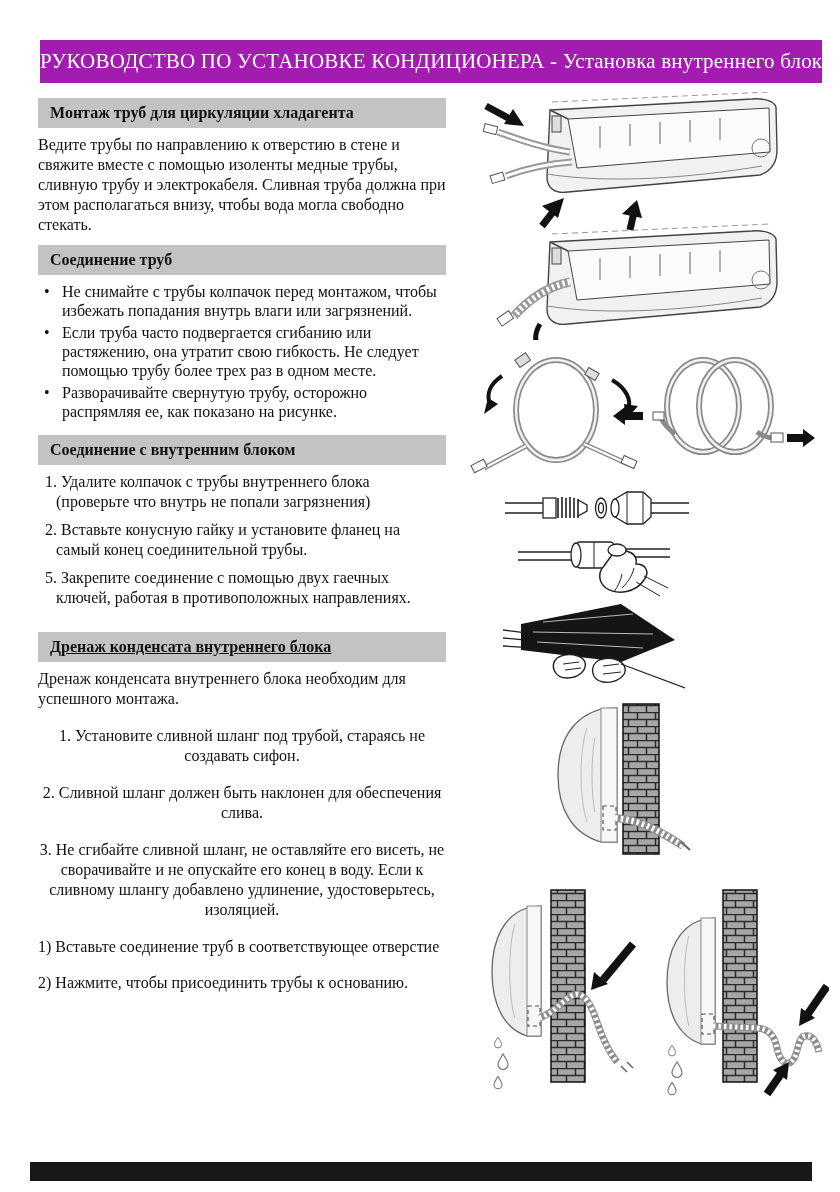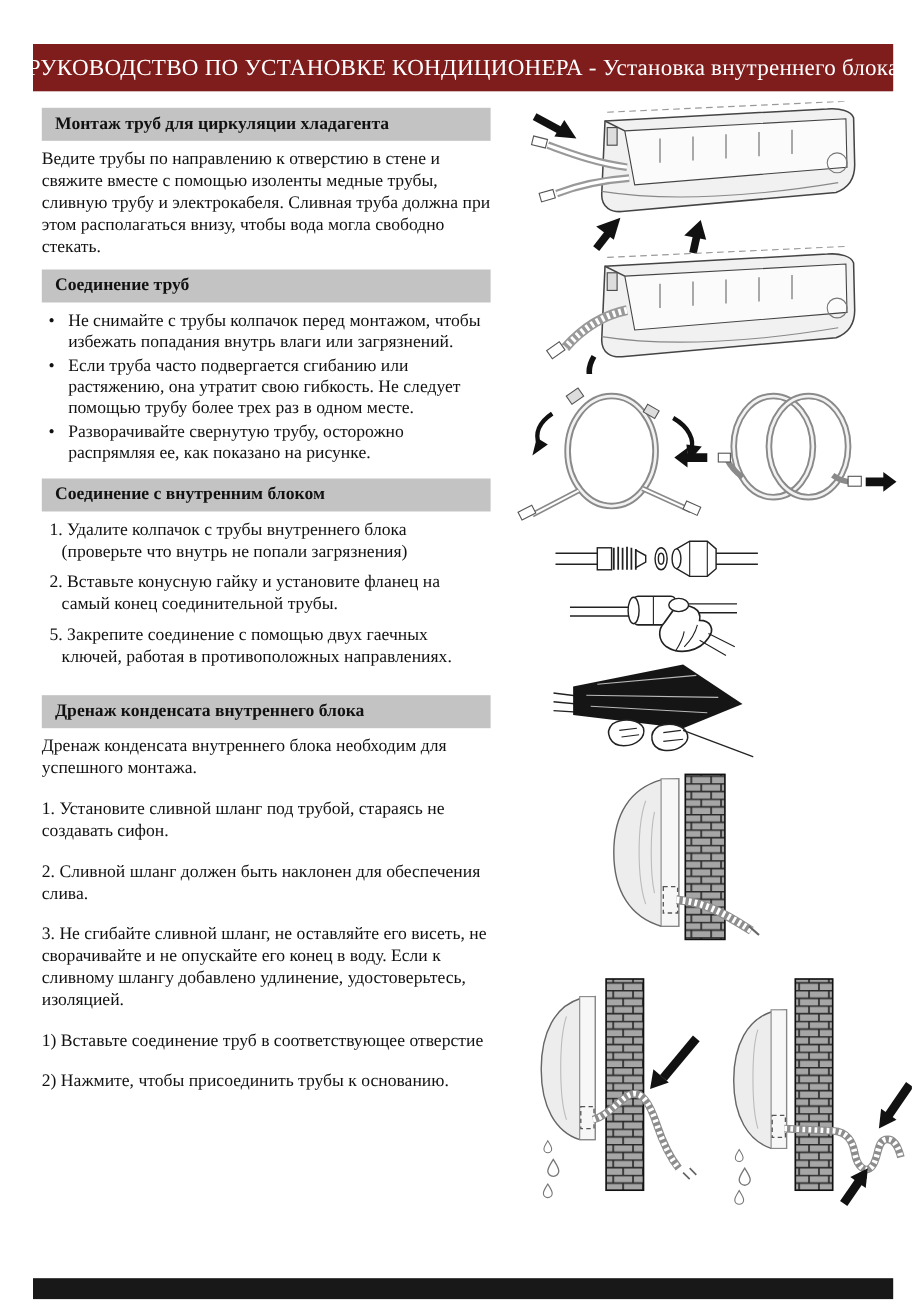--- a/index.html
+++ b/index.html
@@ -1,42 +1,42 @@
 <!DOCTYPE html>
 <html><head>
 <meta charset="utf-8">
 <style>
   html,body{margin:0;padding:0;background:#ffffff;}
   body{width:840px;height:1192px;position:relative;overflow:hidden;
        font-family:"Liberation Serif","DejaVu Serif",serif;color:#111;}
   .page{position:absolute;inset:0;background:#fff;}
 
-  .header-bar{position:absolute;left:30px;top:40px;width:782px;height:43px;
-       background:#7f1d1d;display:flex;align-items:center;justify-content:center;}
+  .header-bar{position:absolute;left:40px;top:40px;width:782px;height:43px;
+       background:#a21caf;display:flex;align-items:center;}
   .header-bar .title{color:#fff;font-size:21px;white-space:nowrap;letter-spacing:.2px;}
 
   .footer-bar{position:absolute;left:30px;top:1162px;width:782px;height:19px;background:#181818;}
 
   .left-col{position:absolute;left:38px;top:98px;width:408px;font-size:16px;line-height:20px;}
 
   .sec-head{background:#c3c3c3;font-weight:bold;font-size:16px;
        padding:5px 18px 5px 12px;margin:0 0 7px 0;}
-  .mt12{margin-top:10px;} .mt18{margin-top:14px;} .mt28{margin-top:24px;}
+  .mt12{margin-top:10px;} .mt18{margin-top:14px;} .mt28{margin-top:24px;text-decoration:underline;}
 
   .para{margin:0 0 6px 0;}
   .bullets{margin:2px 0 0 6px;line-height:19px;}
   .bullet{display:flex;margin:0 0 3px 0;}
   .bullet .marker{width:18px;flex:none;}
   .bullet .btext{flex:1;}
 
   .steps3{margin-top:4px;}
   .step3{margin:0 0 8px 0;padding-left:18px;text-indent:-11px;line-height:20px;}
 
   .drain .para{margin:0;}
-  .drain .block{margin-top:17px;white-space:pre-line;}
+  .drain .block{margin-top:17px;white-space:pre-line;text-align:center;}
   .final1{margin-top:17px;white-space:pre-line;}
   .final2{margin-top:0;white-space:pre-line;}
 
   .fig{position:absolute;}
   svg{display:block;}
 </style>
 </head>
 <body>
 
 <div class="page">

